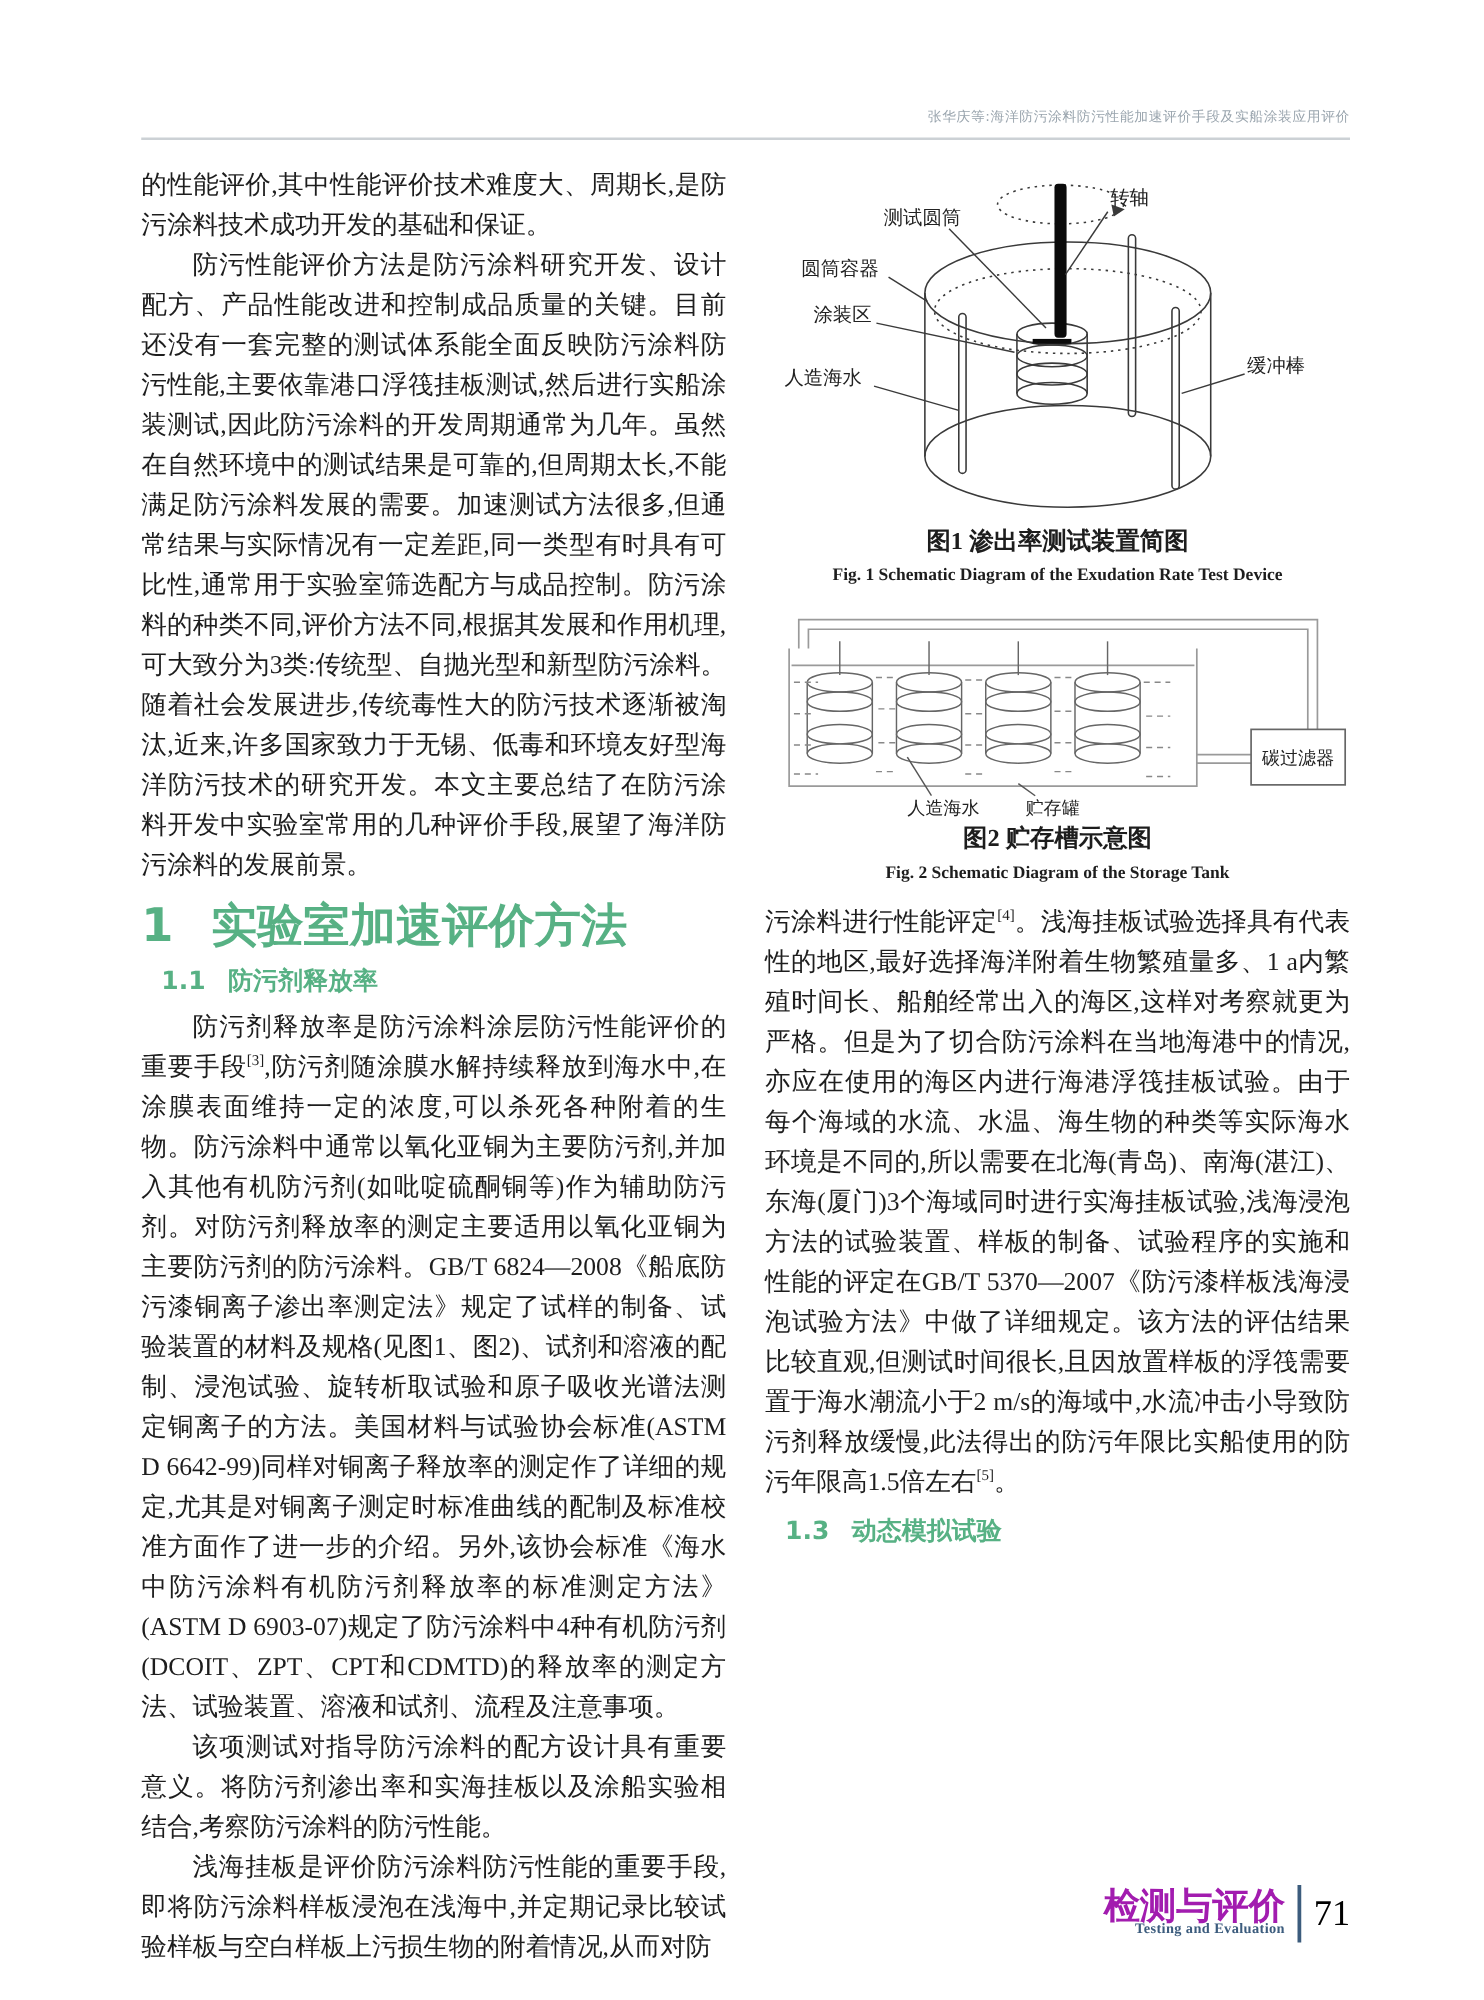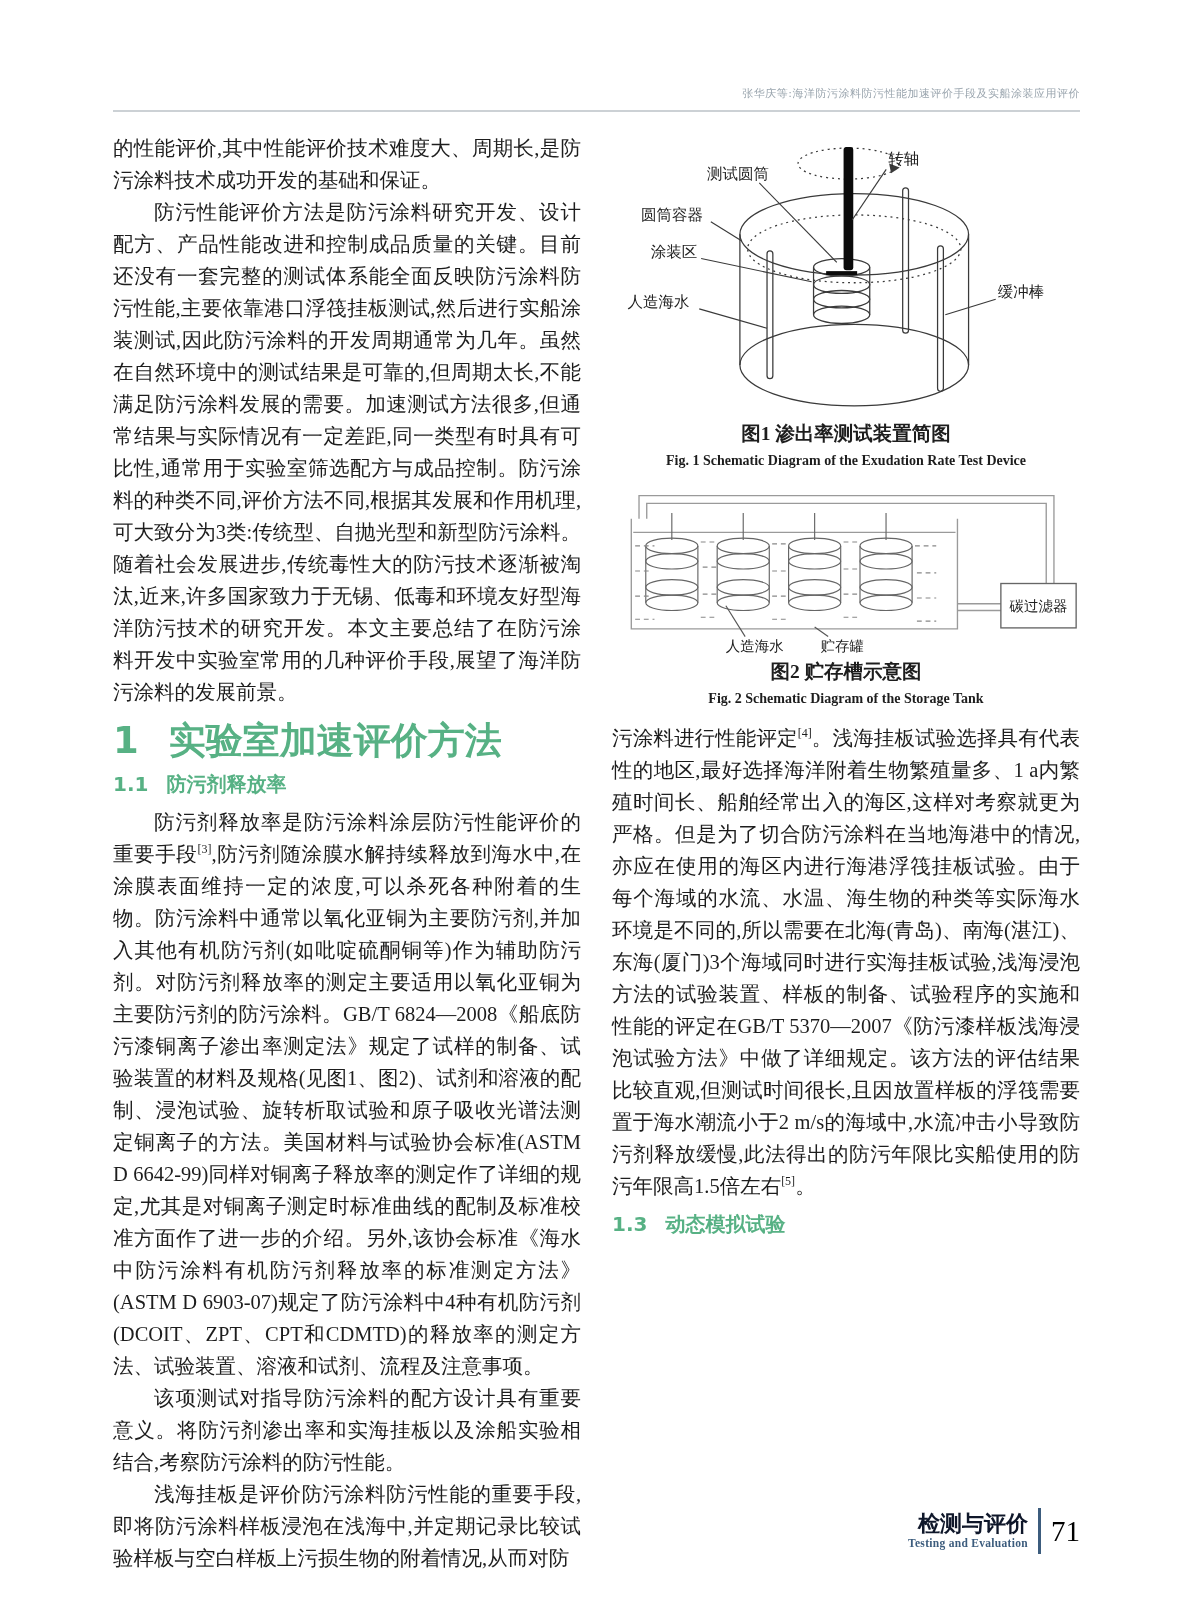--- a/index.html
+++ b/index.html
@@ -22,43 +22,43 @@
   }
   p.body.indent{text-indent:2em;}
   p.body sup{font-size:12px;line-height:0;}
   h2.sec{
     font-family:"DejaVu Sans",sans-serif;color:#57b184;font-size:37px;
     font-weight:bold;margin:16px 0 12px 0;line-height:34px;
   }
   h2.sec .num{margin-right:30px;}
   h3.subsec{
     font-family:"DejaVu Sans",sans-serif;color:#57b184;font-size:20px;
-    font-weight:bold;margin:8px 0 8px 0;line-height:28px;
+    font-weight:bold;margin:8px 0 8px 16px;line-height:28px;
   }
   h3.subsec .num{margin-right:18px;}
   .figure{margin:0 0 6px 0;}
   .figure svg{display:block;margin:0 auto;}
   .cap-cn{
     text-align:center;font-weight:bold;font-size:19.5px;line-height:28px;
     font-family:"Liberation Serif",serif;margin:2px 0 0 0;
   }
   .cap-en{
     text-align:center;font-weight:bold;font-size:14px;line-height:26px;
     font-family:"Liberation Serif",serif;margin:0 0 10px 0;
   }
   .fig-label{font-size:16px;fill:#222;font-family:"Liberation Serif",serif;}
   .fig2-label{font-size:15px;fill:#222;font-family:"Liberation Serif",serif;}
   .footer{
     position:absolute;right:107px;bottom:46px;display:flex;
     align-items:center;gap:10px;
   }
   .footer .names{text-align:right;}
   .footer .cn{
-    font-family:"DejaVu Sans",sans-serif;font-weight:bold;font-size:22px;
-    color:#0f172a;line-height:24px;
+    font-family:"DejaVu Sans",sans-serif;font-weight:bold;font-size:29px;
+    color:#a21caf;line-height:24px;
   }
   .footer .en{
     font-family:"Liberation Serif",serif;font-weight:bold;font-size:11.5px;
     color:#3c5c7d;line-height:14px;letter-spacing:0.3px;
   }
   .footer .bar{width:3px;height:46px;background:#3c5c7d;}
   .footer .pagenum{
     font-family:"Liberation Serif",serif;font-size:29px;color:#000000;
   }
 </style>

